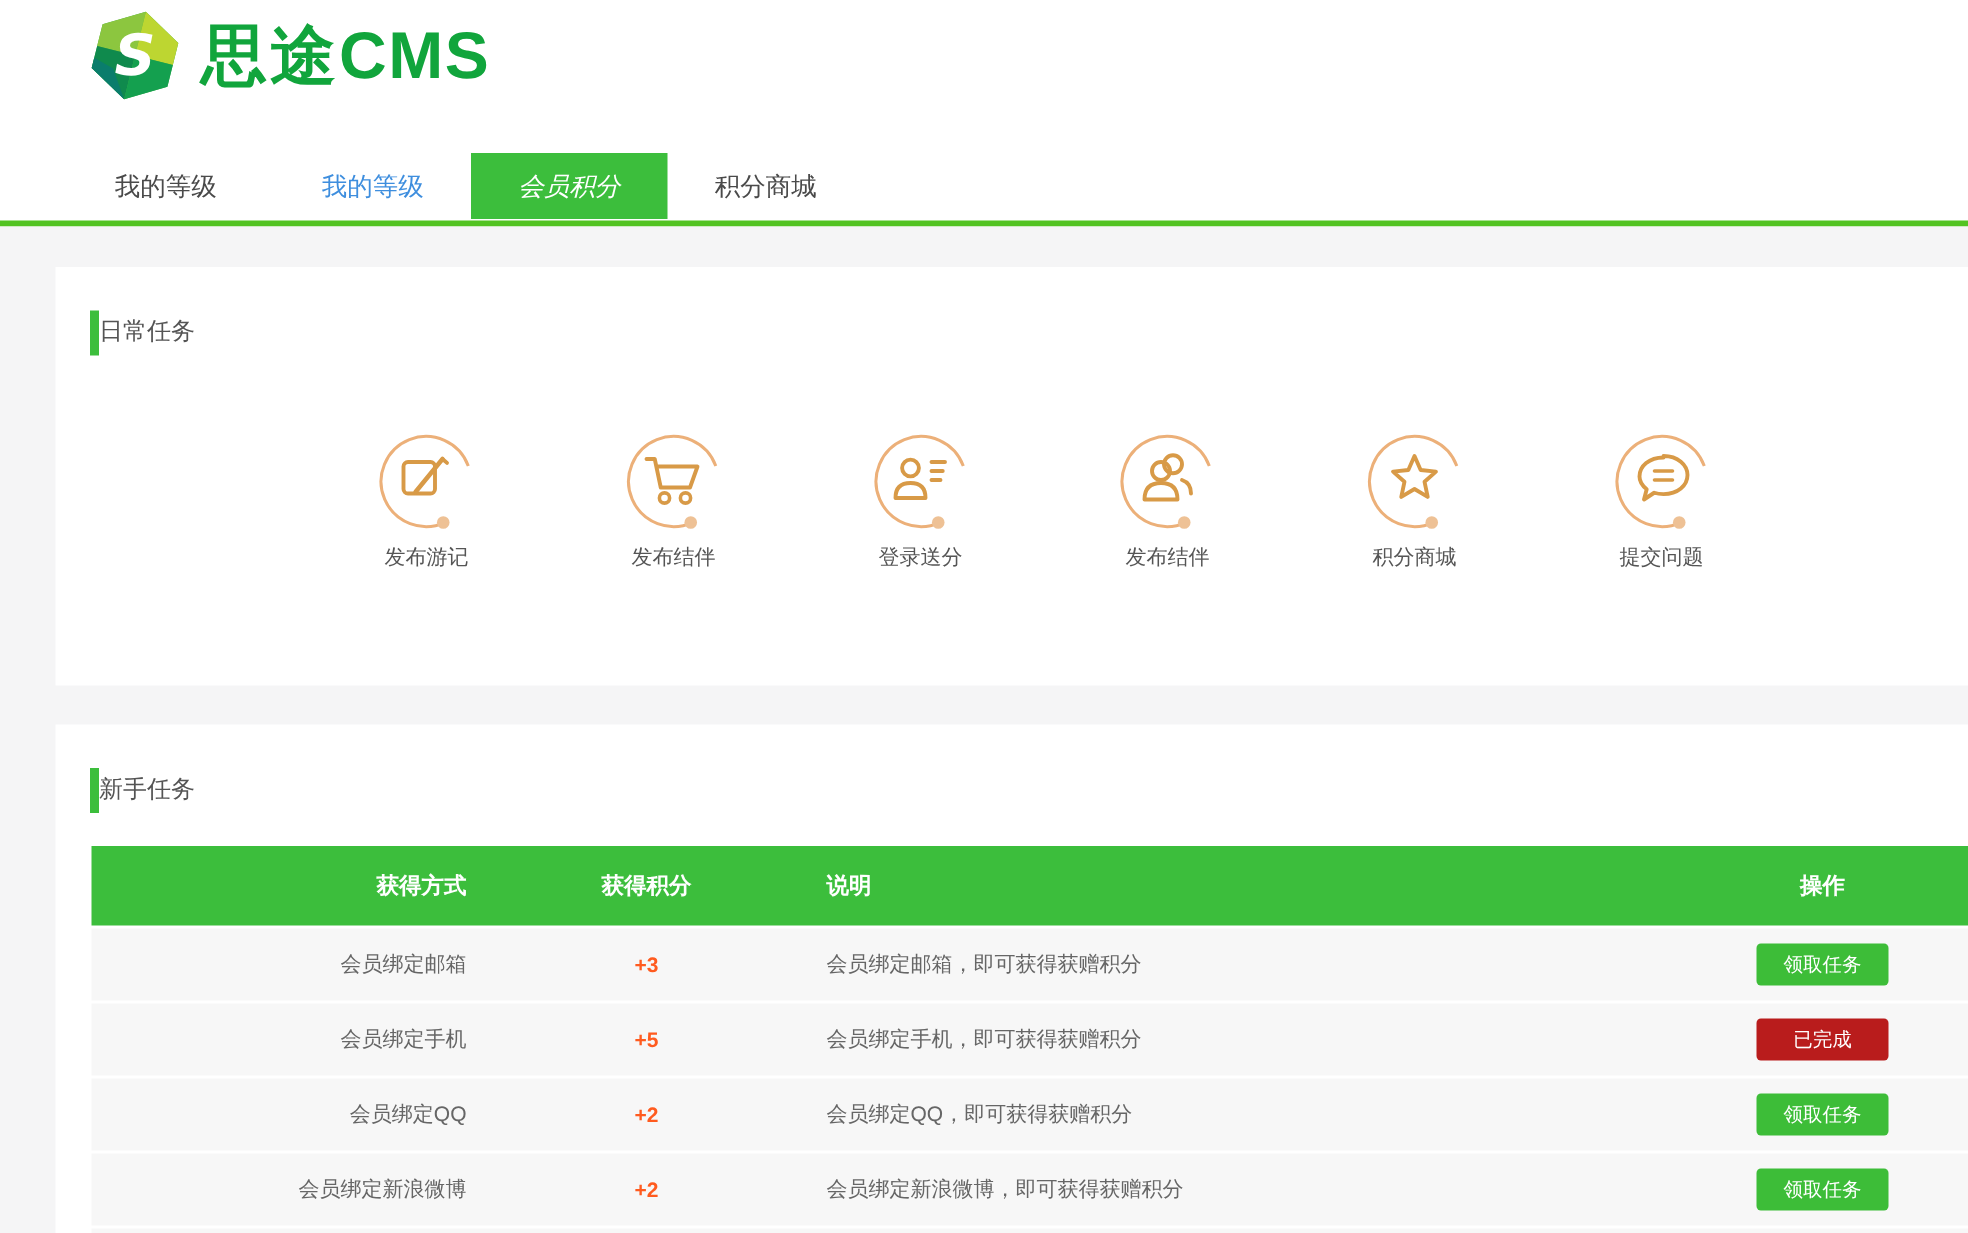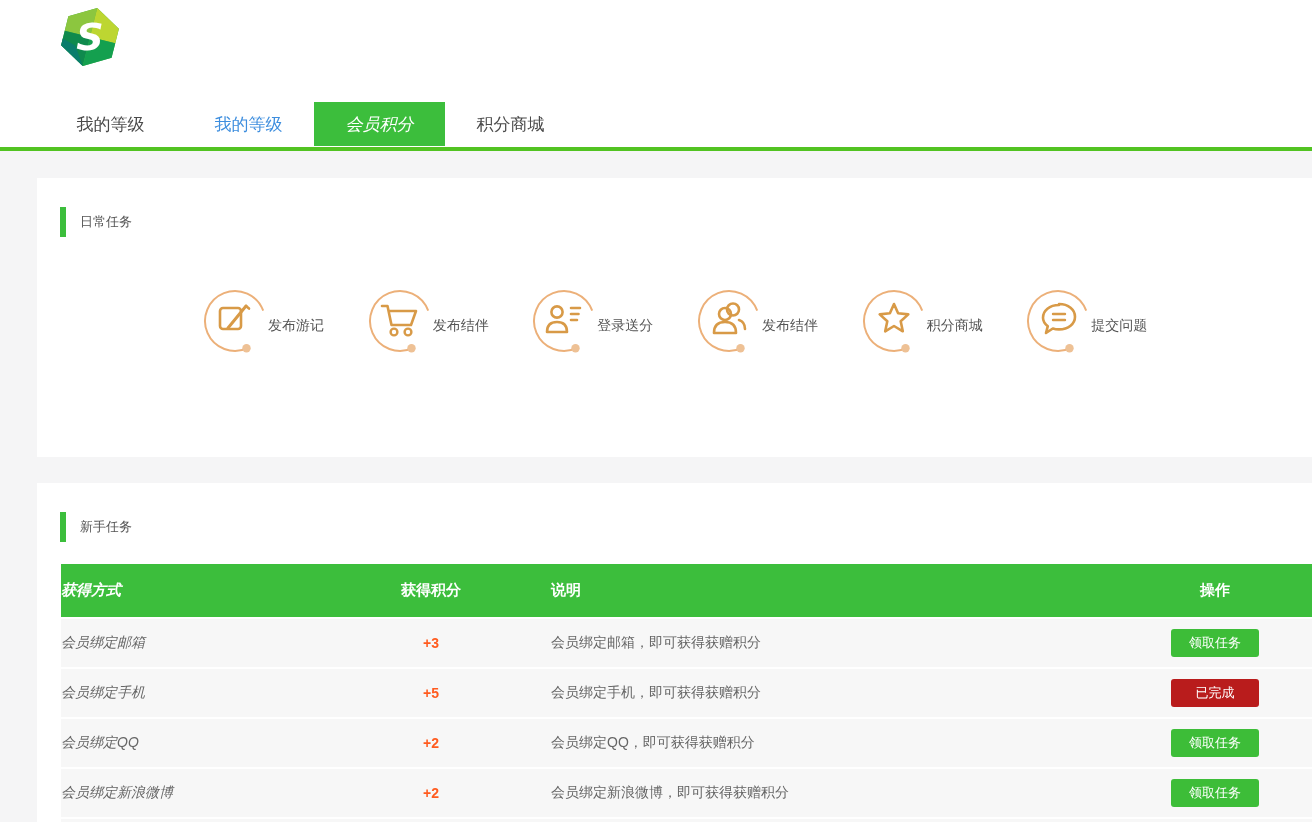--- a/index.html
+++ b/index.html
@@ -23,35 +23,35 @@
   .green-line { height:4px; background:#52c322; margin-top:1px; }
 
   
   .content { background:#f5f5f6; padding-top:27px; height:671px; }
   .card { background:#fff; margin:0 37px; width:1318px; }
   .card.daily { height:279px; }
   .card.newbie { margin-top:26px; min-height:400px; }
 
   .section-title { display:flex; align-items:center; padding:27px 0 0 23px; height:60px; }
   .title-bar { width:6px; height:30px; background:#3cbe3c; }
-  .title-text { margin-left:14px; font-size:13px; color:#545454; }
+  .title-text { font-size:16px; color:#545454; }
 
   
   .icons-row { display:flex; margin:50px 165px 0 165px; }
-  .task-item { flex:1; display:flex; flex-direction:row; align-items:center; cursor:pointer; }
+  .task-item { flex:1; display:flex; flex-direction:column; align-items:center; cursor:pointer; }
   .task-item .label { margin-top:9px; font-size:14px; color:#555; }
 
   
   .task-table { margin:21px 24px 0 24px; }
   .t-head { display:flex; background:#27a52c; background:#2fae2f; background:#2eb12e; height:53px;
             align-items:center; color:#fff; font-size:15px; font-weight:bold; background:#2fb42f; }
   .t-head { background:#30b52f; }
   .t-row { display:flex; background:#f7f7f7; height:48px; margin-top:2px;
            align-items:center; font-size:14px; color:#666; }
-  .c1 { width:250px; text-align:left;font-style:italic; }
+  .c1 { width:250px; text-align:right; }
   .c2 { width:240px; text-align:center; }
   .c3 { width:548px; }
   .c4 { width:232px; text-align:center; }
   .points { color:#ff5b1f; font-weight:bold; }
   .btn { display:inline-block; width:88px; height:28px; line-height:28px; border:none;
          border-radius:3px; background:#3dbd38; color:#fff; font-size:13px; cursor:pointer;
          font-family:Liberation Sans, sans-serif; }
   .btn.done { background:#b91c1c; cursor:default; }
   .t-row.partial { height:46px; }
 </style>
@@ -66,20 +66,21 @@
         <g transform="rotate(14 32 32)">
           <polygon points="32,2 58,17 58,47 32,62 6,47 6,17" fill="#3fae46"></polygon>
           <polygon points="32,2 6,17 6,32 32,32" fill="#8cc63f"></polygon>
           <polygon points="32,2 58,17 58,32 32,32" fill="#bdd631"></polygon>
           <polygon points="6,32 6,47 32,62 32,32" fill="#0f8a4d"></polygon>
           <polygon points="58,32 58,47 32,62 32,32" fill="#14a04f"></polygon>
           <polygon points="6,40 6,47 32,62 20,44" fill="#0a7d6c"></polygon>
         </g>
         <text x="32" y="45" text-anchor="middle" font-size="38" font-weight="bold" font-style="italic" fill="#ffffff" font-family="'DejaVu Sans',sans-serif">S</text>
       </svg>
+      <div class="brand-text"><span>思途</span><span class="en">CMS</span></div>
     </div>
   </div>
 
   <div class="nav-bar">
     <div class="tab t1">我的等级</div>
     <div class="tab t2">我的等级</div>
     <div class="tab active">会员积分</div>
     <div class="tab t4">积分商城</div>
   </div>
   <div class="green-line"></div>

